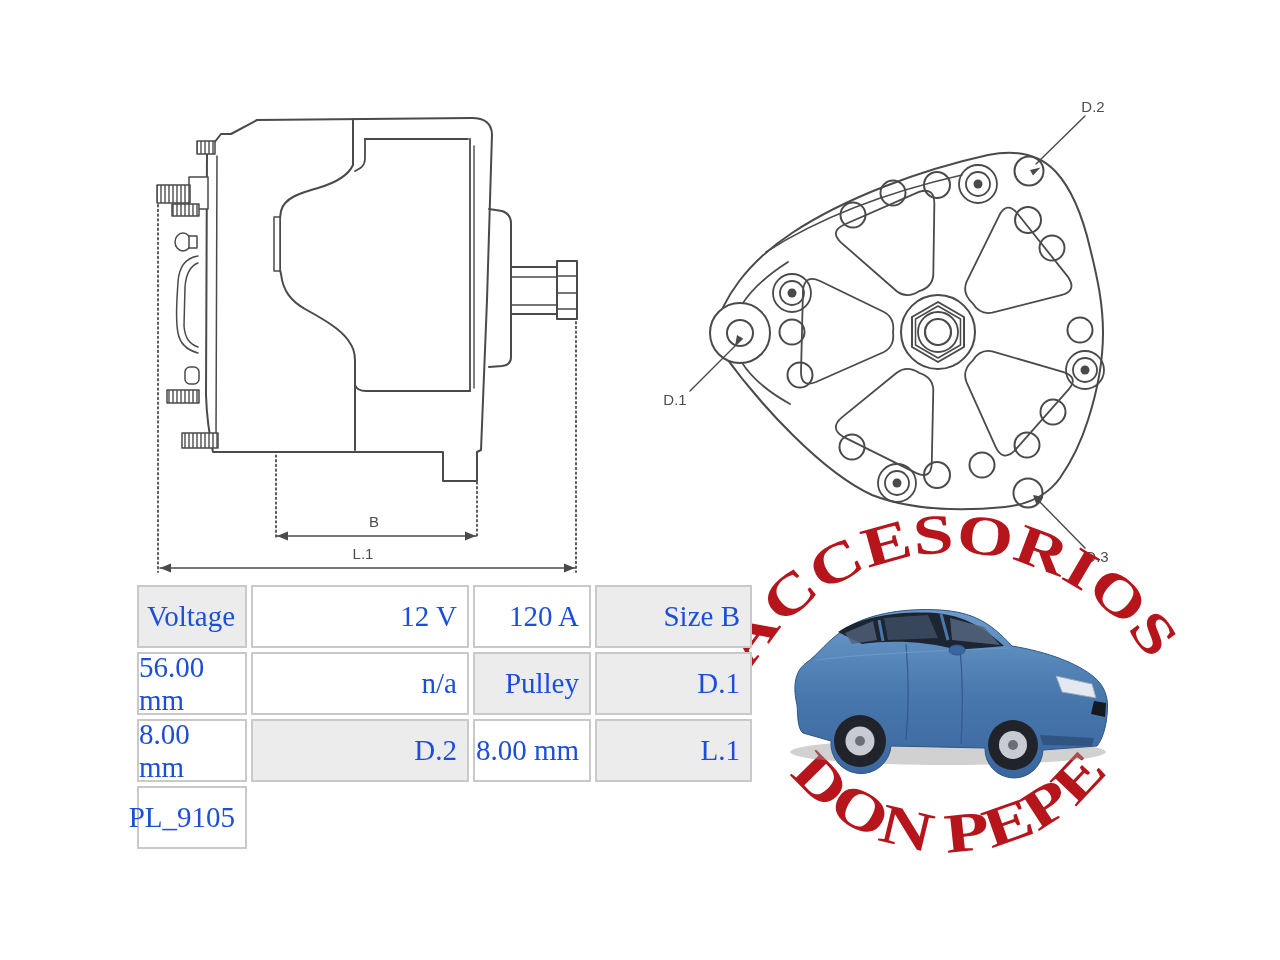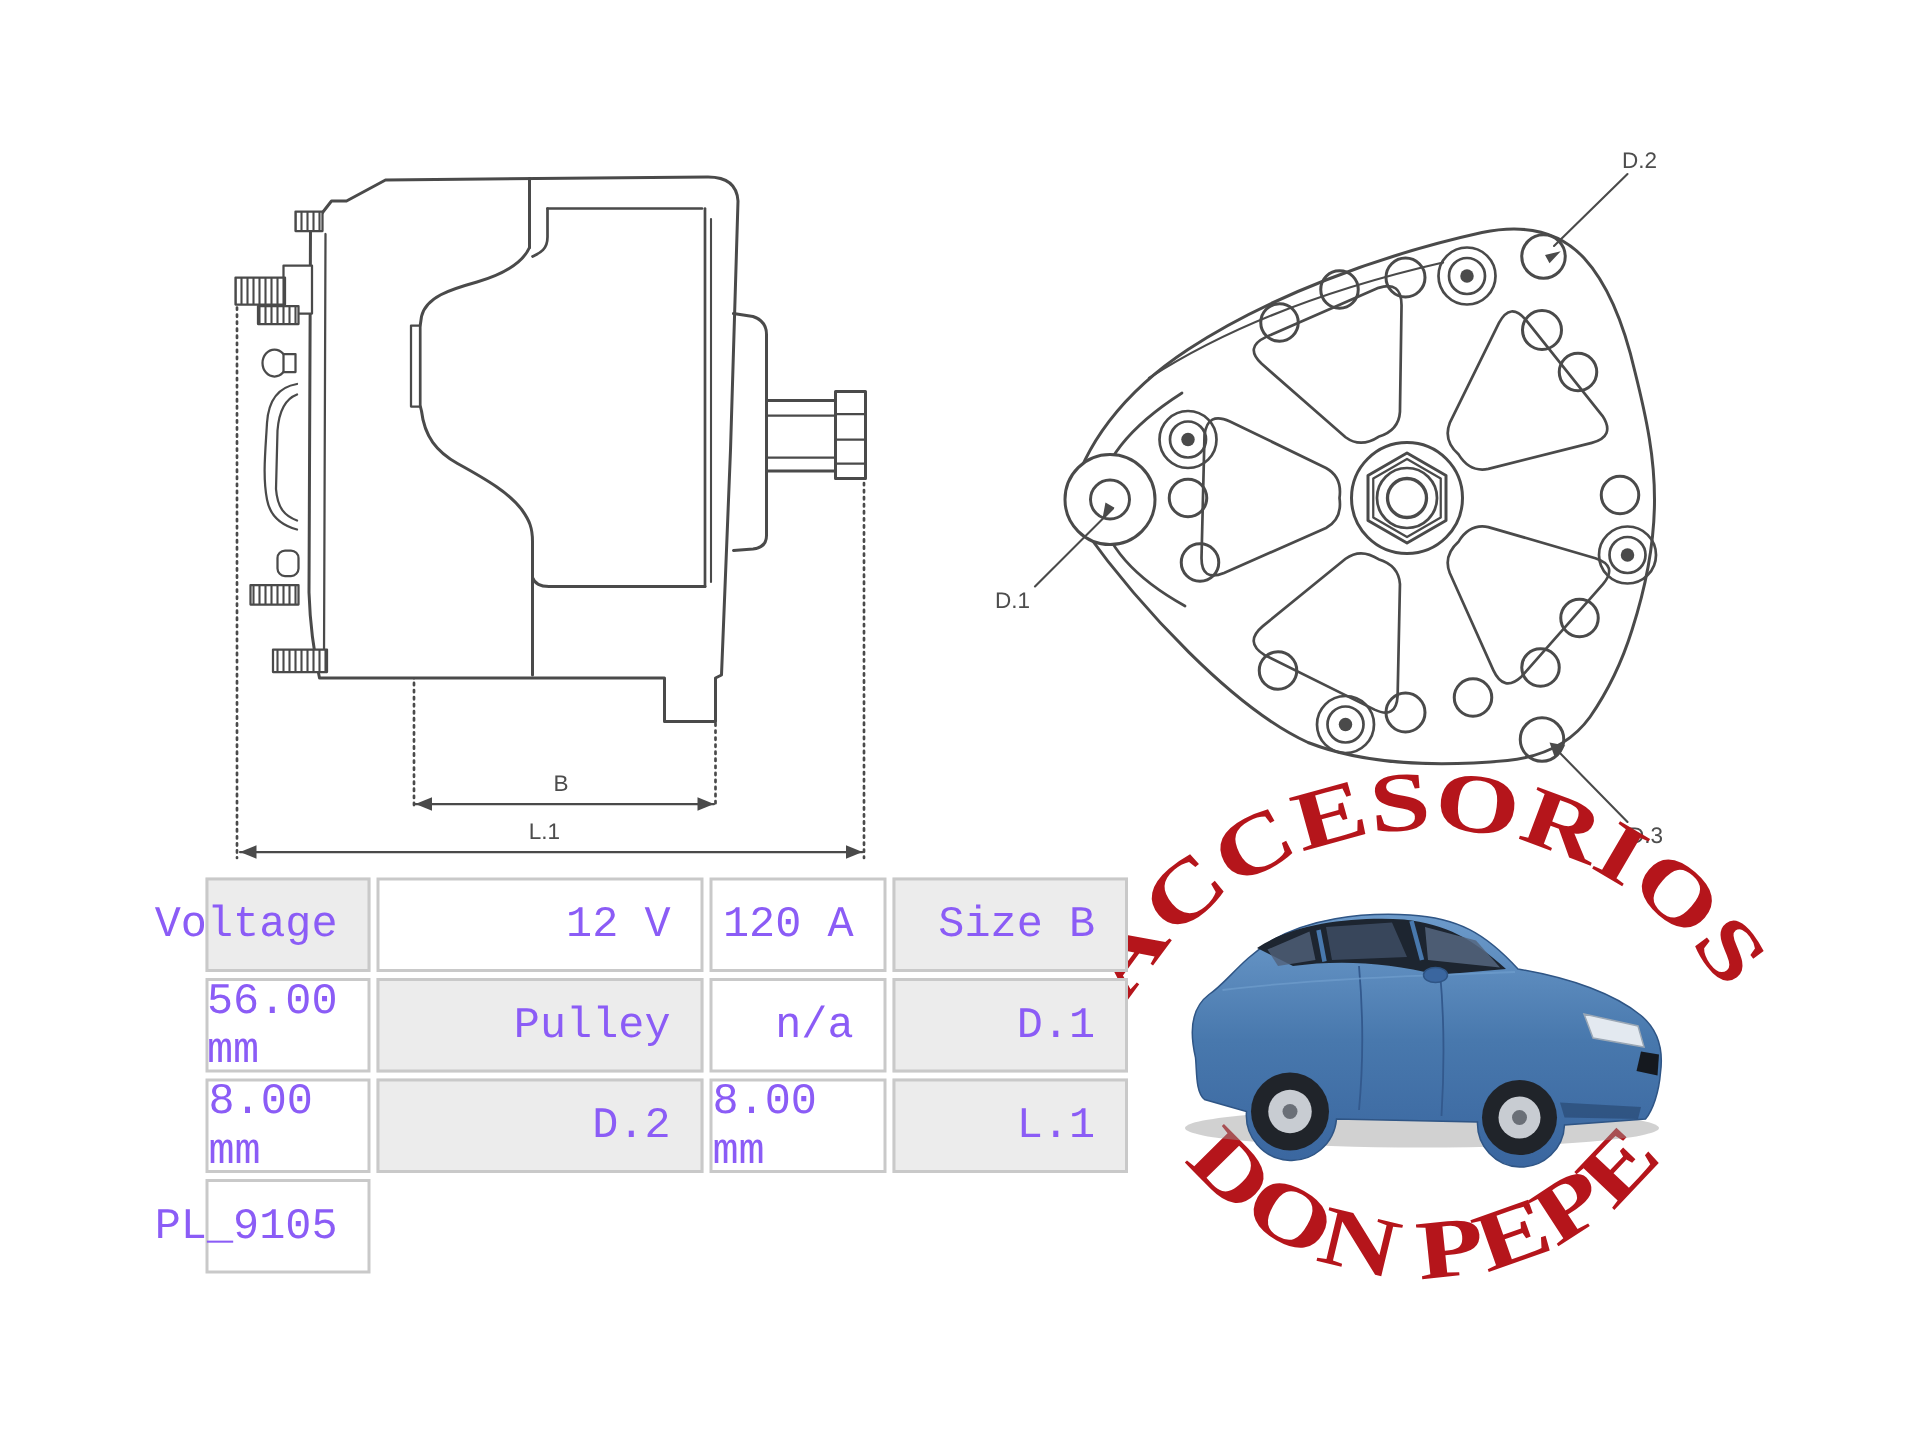--- a/index.html
+++ b/index.html
@@ -6,23 +6,23 @@
   #canvas{position:relative;width:1280px;height:960px;background:#ffffff;overflow:hidden;
           font-family:"Liberation Sans",sans-serif;}
   svg{position:absolute;left:0;top:0;}
   .dimtext{font-family:"Liberation Sans",sans-serif;font-size:15px;fill:#4d4d4d;}
   .arcword{font-family:"Liberation Serif",serif;font-weight:bold;}
   
   #spec-table{position:absolute;left:137px;top:585px;display:grid;
       grid-template-columns:110px 218px 118px 157px;
       grid-auto-rows:63px;gap:4px;}
   #spec-table .cell{box-sizing:border-box;border:2px solid #c9c9c9;
-      font-size:29px;color:#8b5cf6;display:flex;align-items:center;
-      justify-content:flex-end;padding-right:20px;background:#ffffff;
-      font-family:Liberation Mono, monospace;}
+      font-size:29px;color:#1d4ed8;display:flex;align-items:center;
+      justify-content:flex-end;padding-right:10px;background:#ffffff;
+      font-family:Liberation Serif, serif;}
   #spec-table .lbl{background:#ececec;}
 </style>
 </head>
 <body>
 
 <div id="canvas">
 
 <svg width="1280" height="960" viewBox="0 0 1280 960">
   <defs>
     <pattern id="thr" width="4" height="20" patternUnits="userSpaceOnUse">
@@ -251,22 +251,22 @@
   </g>
 </svg>
 
 <div id="spec-table">
   <div class="cell lbl">Voltage</div>
   <div class="cell">12 V</div>
   <div class="cell">120 A</div>
 
   <div class="cell lbl">Size B</div>
   <div class="cell">56.00 mm</div>
+  <div class="cell">n/a</div>
   <div class="cell lbl">Pulley</div>
-  <div class="cell">n/a</div>
 
   <div class="cell lbl">D.1</div>
   <div class="cell">8.00 mm</div>
   <div class="cell lbl">D.2</div>
   <div class="cell">8.00 mm</div>
 
   <div class="cell lbl">L.1</div>
   <div class="cell">PL_9105</div>
 </div>
 

